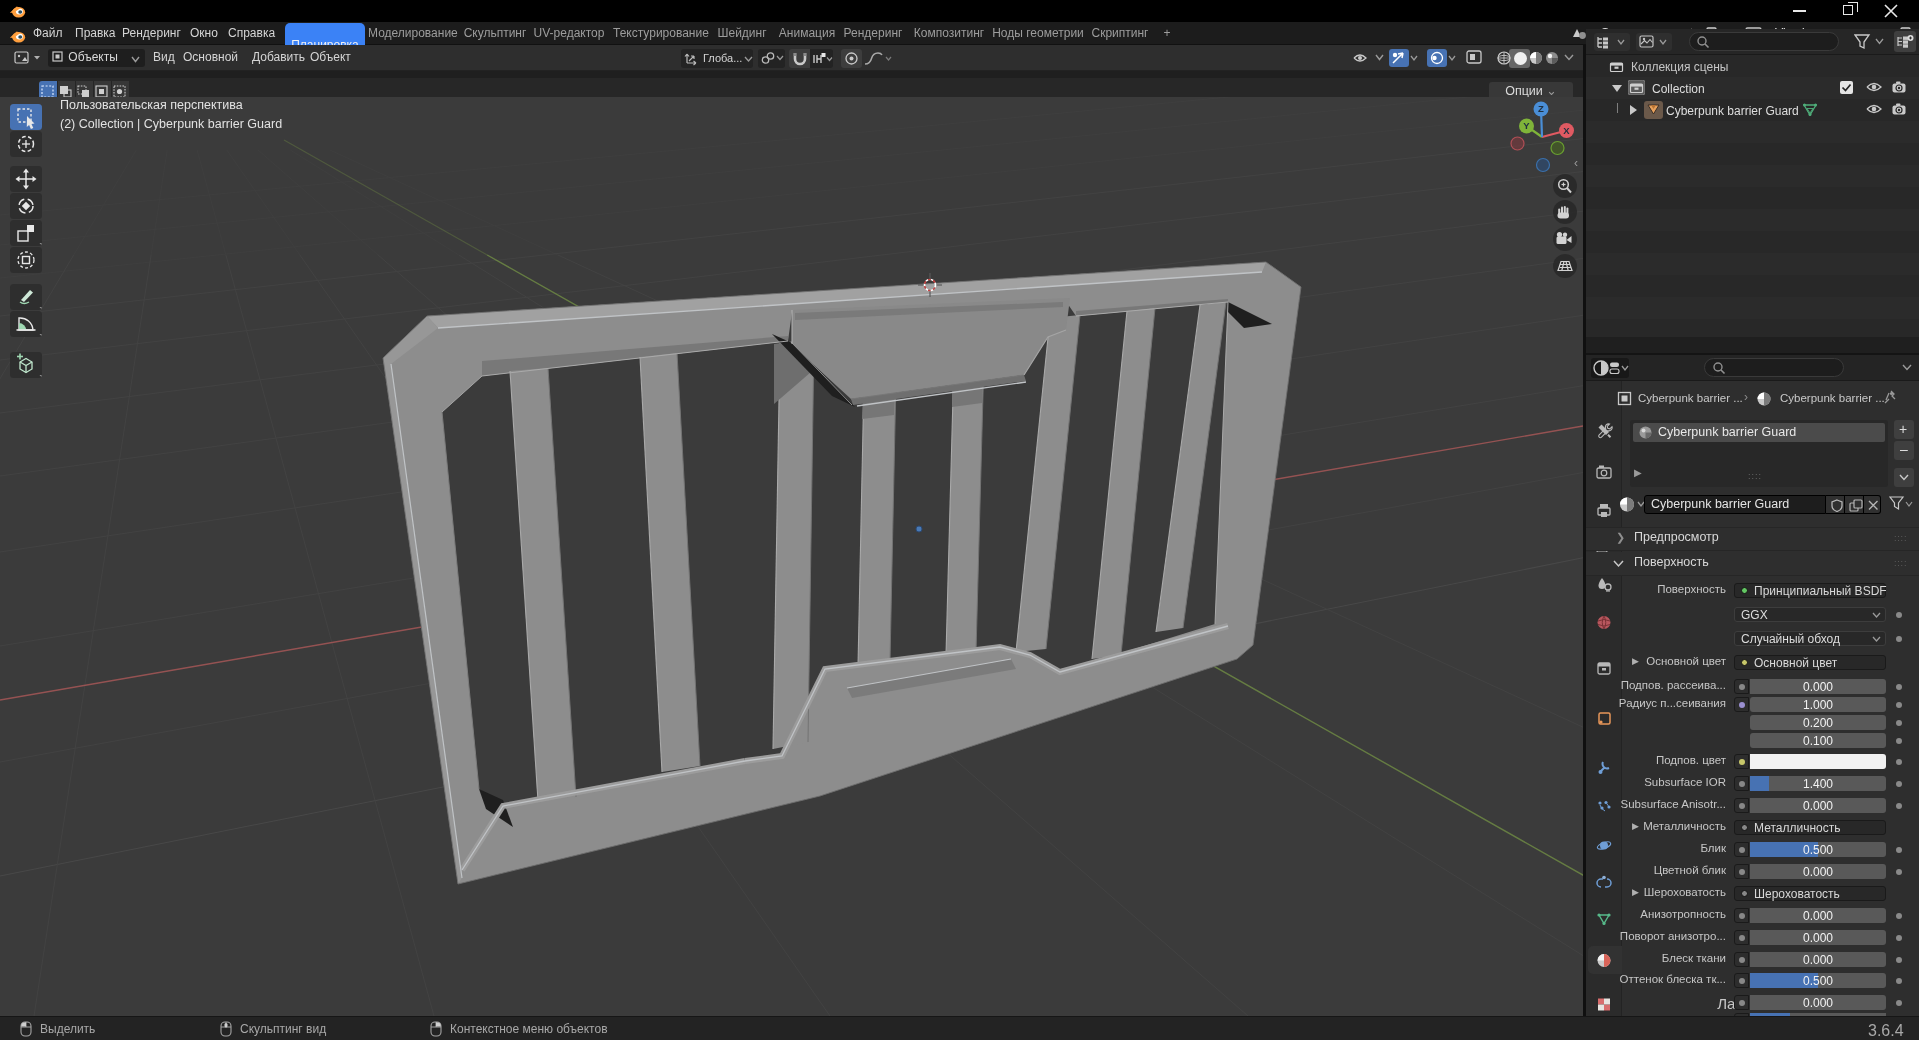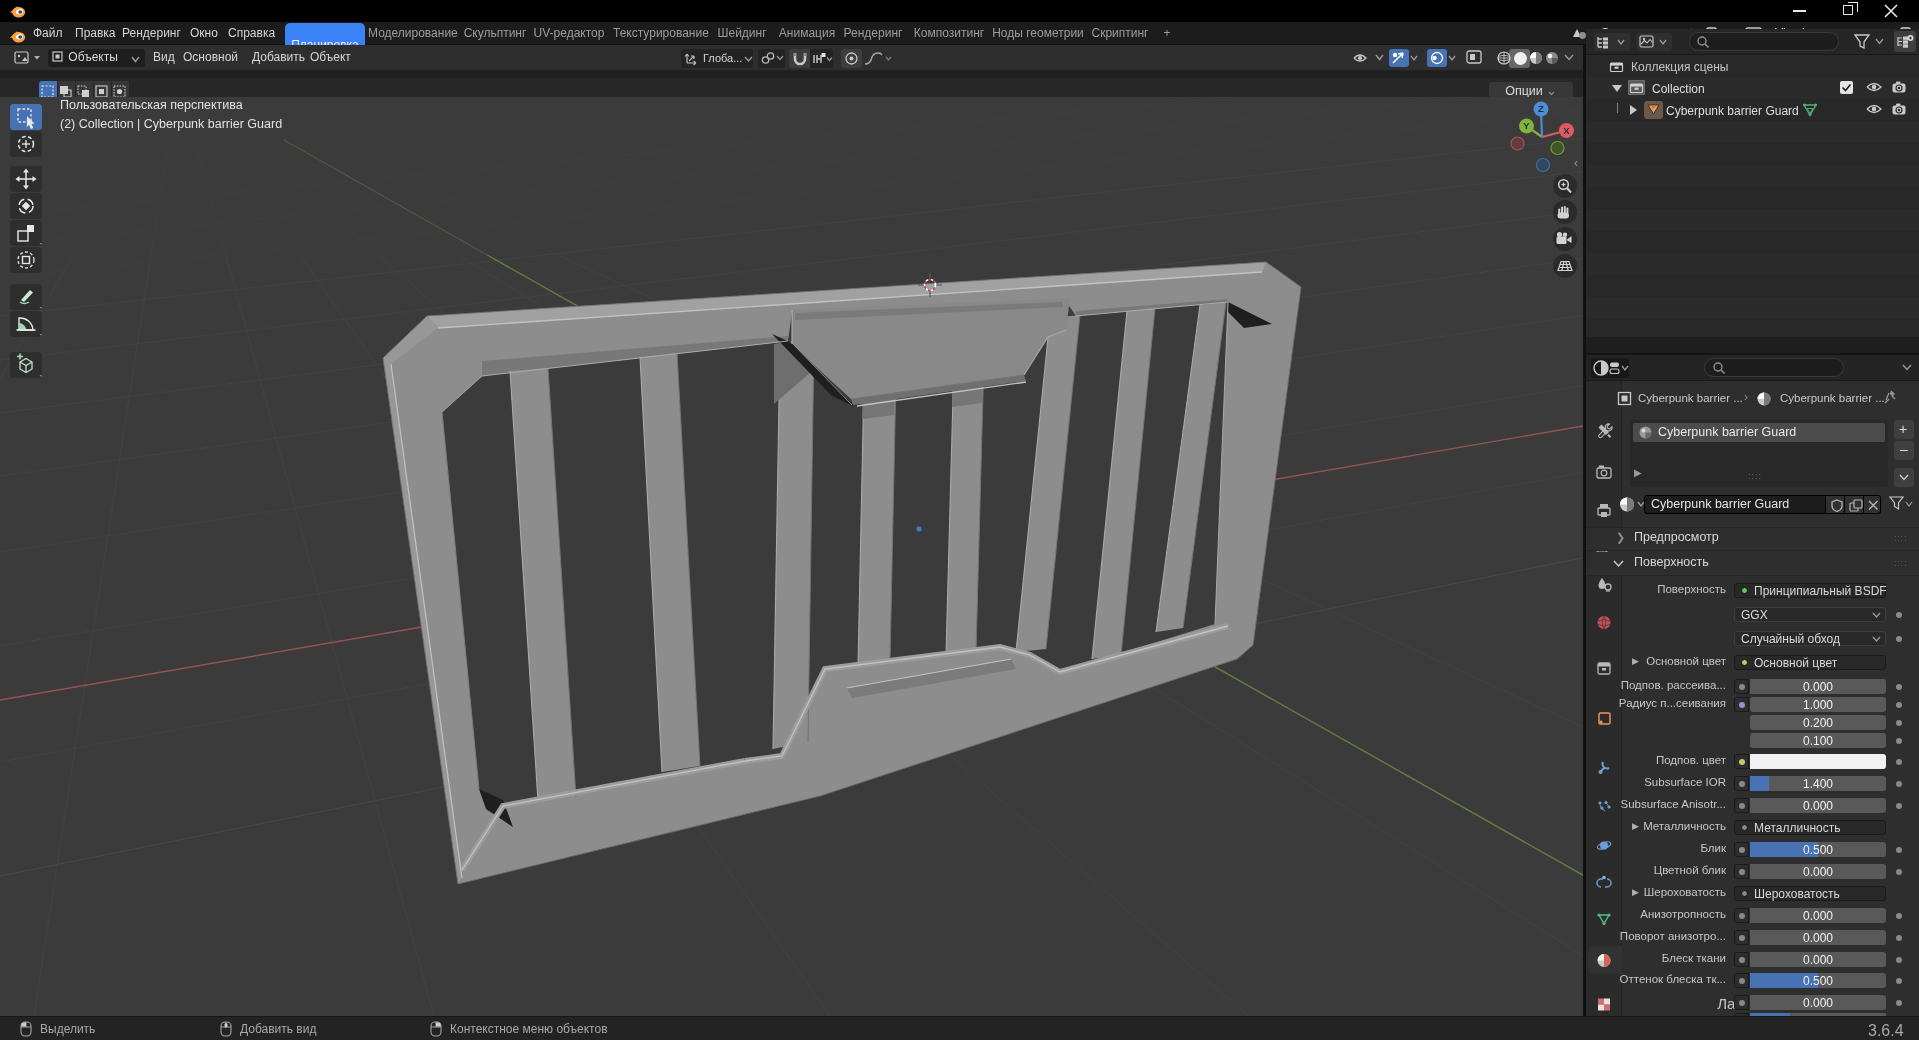--- a/index.html
+++ b/index.html
@@ -782,20 +782,20 @@
       <rect x="1" y="1" width="10" height="14" rx="4" fill="none" stroke="#a5a5a5" stroke-width="1.1"></rect>
       <path d="M1 6 L11 6 M6 1 L6 6" stroke="#a5a5a5" stroke-width="1"></path>
       <path d="M1.2 5.5 L1.2 4.5 Q1.2 1.2 6 1.2 L6 5.5 Z" fill="#cfcfcf"></path>
     </svg>
     <span class="abs tx" style="left:40px;top:5px;color:#a8a8a8;font-size:12px">Выделить</span>
     <svg class="abs" style="left:220px;top:4px" width="12" height="16">
       <rect x="1" y="1" width="10" height="14" rx="4" fill="none" stroke="#a5a5a5" stroke-width="1.1"></rect>
       <path d="M1 6 L11 6 M6 1 L6 6" stroke="#a5a5a5" stroke-width="1"></path>
       <rect x="4.5" y="2" width="3" height="4.5" rx="1.5" fill="#cfcfcf"></rect>
     </svg>
-    <span class="abs tx" style="left:240px;top:5px;color:#a8a8a8;font-size:12px">Добавить вид</span>
+    <span class="abs tx" style="left:240px;top:5px;color:#a8a8a8;font-size:12px">Скульптинг вид</span>
     <svg class="abs" style="left:430px;top:4px" width="12" height="16">
       <rect x="1" y="1" width="10" height="14" rx="4" fill="none" stroke="#a5a5a5" stroke-width="1.1"></rect>
       <path d="M1 6 L11 6 M6 1 L6 6" stroke="#a5a5a5" stroke-width="1"></path>
       <path d="M10.8 5.5 L10.8 4.5 Q10.8 1.2 6 1.2 L6 5.5 Z" fill="#cfcfcf"></path>
     </svg>
     <span class="abs tx" style="left:450px;top:5px;color:#a8a8a8;font-size:12px">Контекстное меню объектов</span>
     <span class="abs tx" style="left:1868px;top:5px;color:#a8a8a8;font-size:16px">3.6.4</span>
   </div>
 </body></html>

